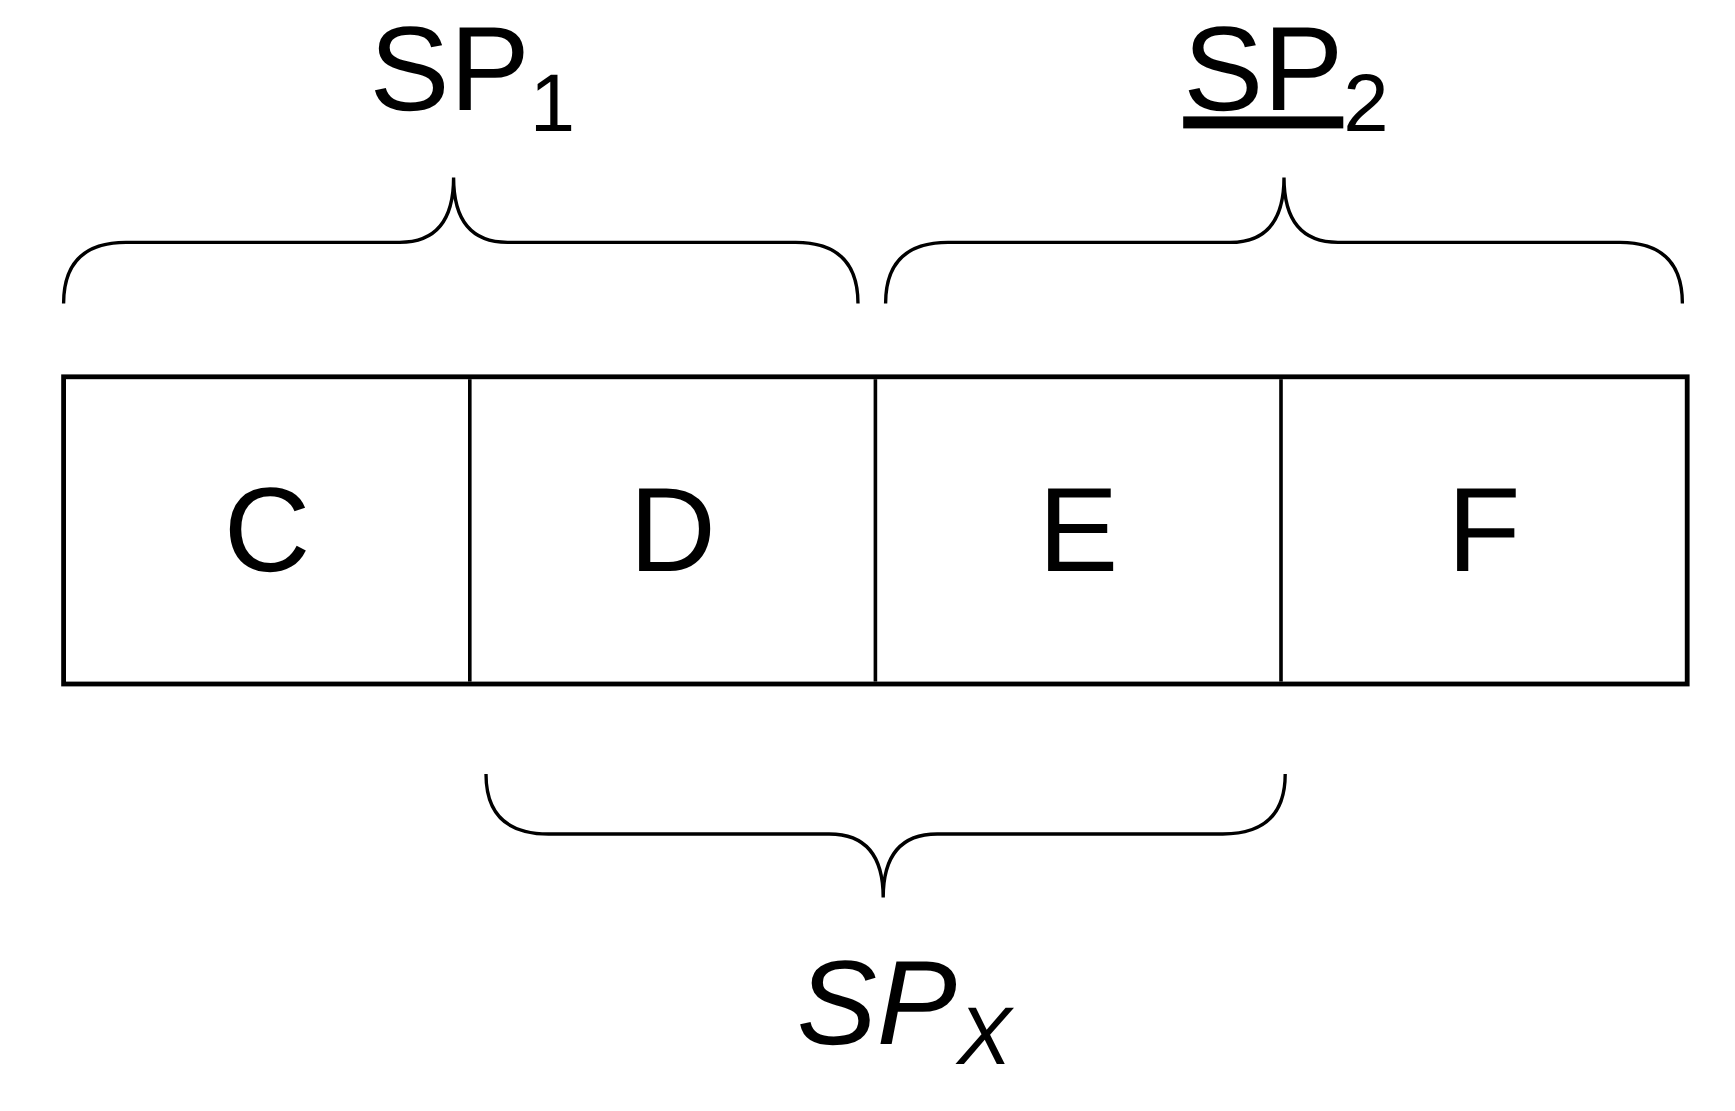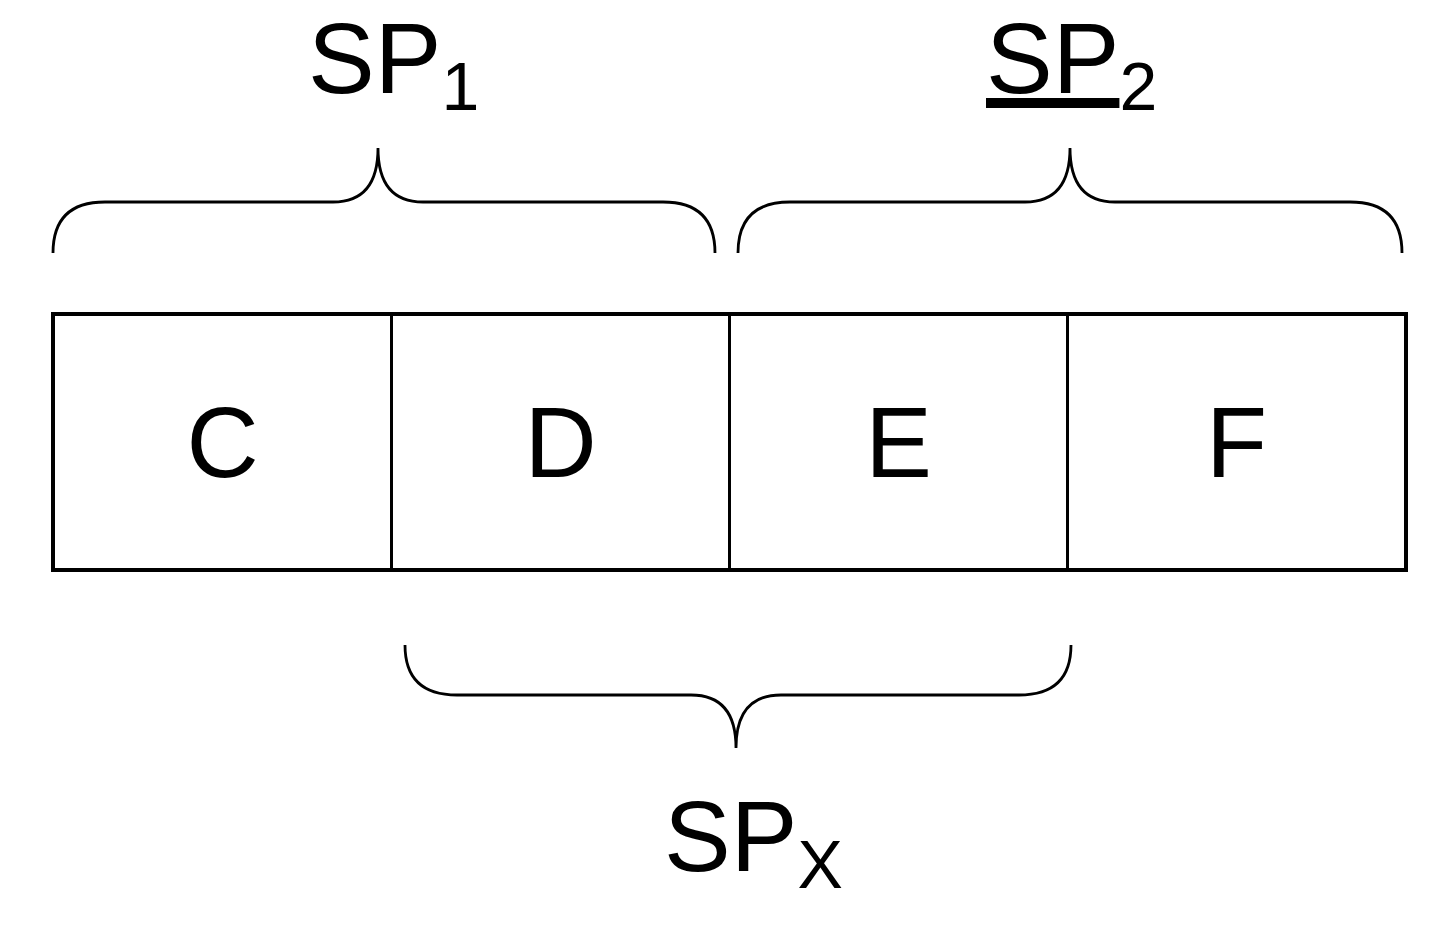--- a/index.html
+++ b/index.html
@@ -26,21 +26,21 @@
     white-space: nowrap;
     letter-spacing: 0px;
   }
   .sp-label sub {
     font-size: 0.68em;
     vertical-align: -0.25em;
     line-height: 0;
   }
   .label-sp1 { left: 308px; top: 8px; }
   .label-sp2 { left: 986px; top: 8px; text-decoration: underline; }
-  .label-spx { left: 664px; top: 786px; }
+  .label-spx { left: 664px; top: 786px; font-style: italic; }
 
   .braces-layer {
     position: absolute;
     left: 0;
     top: 0;
     width: 1446px;
     height: 926px;
   }
   .braces-layer path {
     fill: none;

